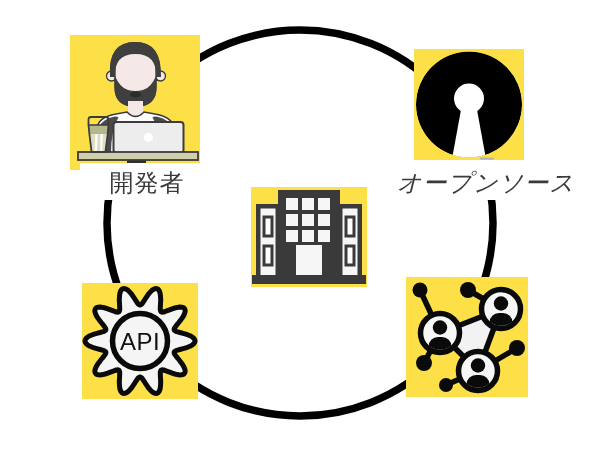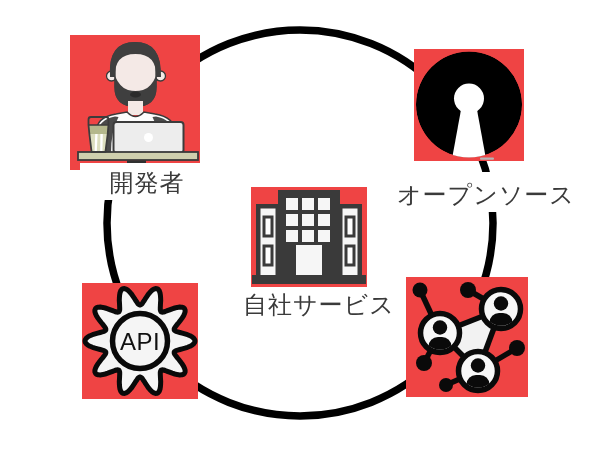--- a/index.html
+++ b/index.html
@@ -1,24 +1,24 @@
 <!DOCTYPE html>
 <html><head>
 <meta charset="utf-8">
 <style>
   html,body{margin:0;padding:0;background:#fff;}
   .canvas{position:relative;width:600px;height:463px;background:#ffffff;overflow:hidden;
           font-family:"Liberation Sans",sans-serif;}
   .ring-svg{position:absolute;left:0;top:0;}
-  .node{position:absolute;background:#ef4444;text-align:center;}
+  .node{position:absolute;background:#fde047;text-align:center;}
   .node svg{display:block;}
   .node-label{position:absolute;background:#ffffff;color:#3a3a3a;font-size:24px;
               text-align:center;letter-spacing:1px;white-space:nowrap;}
   .lbl-dev{left:80px;top:163px;width:134px;height:37px;line-height:40px;}
-  .lbl-osi{left:397px;top:172px;width:160px;height:40px;line-height:46px;}
+  .lbl-osi{left:397px;top:160px;width:160px;height:40px;line-height:46px;font-style:italic;}
   .lbl-bld{left:243px;top:289px;width:134px;height:30px;line-height:32px;}
   .lbl-api{left:71px;top:400px;width:134px;height:30px;line-height:32px;}
   .lbl-com{left:409px;top:402px;width:134px;height:28px;line-height:30px;}
 </style>
 </head>
 <body>
 
 <div class="canvas">
 
   <svg class="ring-svg" width="600" height="463">
@@ -102,21 +102,20 @@
       <rect x="51" y="27" width="12" height="12" fill="#f6f6f6"></rect>
       <rect x="67" y="27" width="12" height="12" fill="#f6f6f6"></rect>
       <rect x="35" y="43" width="12" height="12" fill="#f6f6f6"></rect>
       <rect x="51" y="43" width="12" height="12" fill="#f6f6f6"></rect>
       <rect x="67" y="43" width="12" height="12" fill="#f6f6f6"></rect>
       <rect x="45" y="58" width="26" height="32" fill="#f6f6f6"></rect>
 
       <rect x="1" y="88" width="114" height="9" fill="#3a3a3a"></rect>
     </svg>
   </div>
-  <div class="node-label lbl-bld">自社サービス</div>
 
   <div class="node" style="left:82px;top:283px;width:116px;height:116px;">
     <svg width="116" height="116" viewBox="0 0 116 116">
       <polygon id="gear-outline" points="113.0,58.0 112.7,59.4 111.7,60.8 110.1,62.1 108.0,63.3 105.5,64.3 102.9,65.1 100.3,65.8 97.9,66.5 95.7,67.1 94.0,67.6 92.8,68.3 92.2,69.1 92.2,70.1 92.8,71.4 93.8,72.8 95.2,74.6 96.8,76.5 98.5,78.7 100.1,80.9 101.5,83.1 102.5,85.3 103.1,87.3 103.1,89.0 102.5,90.3 101.4,91.3 99.8,91.8 97.7,91.9 95.3,91.6 92.8,91.0 90.2,90.2 87.6,89.2 85.3,88.3 83.2,87.5 81.5,87.0 80.1,86.8 79.2,87.1 78.6,87.9 78.3,89.3 78.3,91.1 78.4,93.3 78.5,95.8 78.7,98.5 78.6,101.3 78.4,103.9 78.0,106.2 77.3,108.2 76.3,109.5 75.0,110.3 73.5,110.4 71.9,109.9 70.2,108.8 68.4,107.2 66.7,105.2 65.1,102.9 63.6,100.7 62.3,98.5 61.0,96.7 60.0,95.2 59.0,94.3 58.0,94.0 57.0,94.3 56.0,95.2 55.0,96.7 53.7,98.5 52.4,100.7 50.9,102.9 49.3,105.2 47.6,107.2 45.8,108.8 44.1,109.9 42.5,110.4 41.0,110.3 39.7,109.5 38.7,108.2 38.0,106.2 37.6,103.9 37.4,101.3 37.3,98.5 37.5,95.8 37.6,93.3 37.7,91.1 37.7,89.3 37.4,87.9 36.8,87.1 35.9,86.8 34.5,87.0 32.8,87.5 30.7,88.3 28.4,89.2 25.8,90.2 23.2,91.0 20.7,91.6 18.3,91.9 16.2,91.8 14.6,91.3 13.5,90.3 12.9,89.0 12.9,87.3 13.5,85.3 14.5,83.1 15.9,80.9 17.5,78.7 19.2,76.5 20.8,74.6 22.2,72.8 23.2,71.4 23.8,70.1 23.8,69.1 23.2,68.3 22.0,67.6 20.3,67.1 18.1,66.5 15.7,65.8 13.1,65.1 10.5,64.3 8.0,63.3 5.9,62.1 4.3,60.8 3.3,59.4 3.0,58.0 3.3,56.6 4.3,55.2 5.9,53.9 8.0,52.7 10.5,51.7 13.1,50.9 15.7,50.2 18.1,49.5 20.3,48.9 22.0,48.4 23.2,47.7 23.8,46.9 23.8,45.9 23.2,44.6 22.2,43.2 20.8,41.4 19.2,39.5 17.5,37.3 15.9,35.1 14.5,32.9 13.5,30.7 12.9,28.7 12.9,27.0 13.5,25.7 14.6,24.7 16.2,24.2 18.3,24.1 20.7,24.4 23.2,25.0 25.8,25.8 28.4,26.8 30.7,27.7 32.8,28.5 34.5,29.0 35.9,29.2 36.8,28.9 37.4,28.1 37.7,26.7 37.7,24.9 37.6,22.7 37.5,20.2 37.3,17.5 37.4,14.7 37.6,12.1 38.0,9.8 38.7,7.8 39.7,6.5 41.0,5.7 42.5,5.6 44.1,6.1 45.8,7.2 47.6,8.8 49.3,10.8 50.9,13.1 52.4,15.3 53.7,17.5 55.0,19.3 56.0,20.8 57.0,21.7 58.0,22.0 59.0,21.7 60.0,20.8 61.0,19.3 62.3,17.5 63.6,15.3 65.1,13.1 66.7,10.8 68.4,8.8 70.2,7.2 71.9,6.1 73.5,5.6 75.0,5.7 76.3,6.5 77.3,7.8 78.0,9.8 78.4,12.1 78.6,14.7 78.7,17.5 78.5,20.2 78.4,22.7 78.3,24.9 78.3,26.7 78.6,28.1 79.2,28.9 80.1,29.2 81.5,29.0 83.2,28.5 85.3,27.7 87.6,26.8 90.2,25.8 92.8,25.0 95.3,24.4 97.7,24.1 99.8,24.2 101.4,24.7 102.5,25.7 103.1,27.0 103.1,28.7 102.5,30.7 101.5,32.9 100.1,35.1 98.5,37.3 96.8,39.5 95.2,41.4 93.8,43.2 92.8,44.6 92.2,45.9 92.2,46.9 92.8,47.7 94.0,48.4 95.7,48.9 97.9,49.5 100.3,50.2 102.9,50.9 105.5,51.7 108.0,52.7 110.1,53.9 111.7,55.2 112.7,56.6" fill="#f5f5f5" stroke="#0a0a0a" stroke-width="5" stroke-linejoin="round"></polygon>
       <circle cx="58" cy="58" r="27.5" fill="#f5f5f5" stroke="#0a0a0a" stroke-width="5.5"></circle>
       <text x="58" y="66.5" text-anchor="middle" font-size="24" letter-spacing="0.5" fill="#111" font-family="Liberation Sans, sans-serif">API</text>
     </svg>
   </div>
 
   <div class="node" style="left:406px;top:277px;width:122px;height:120px;">

